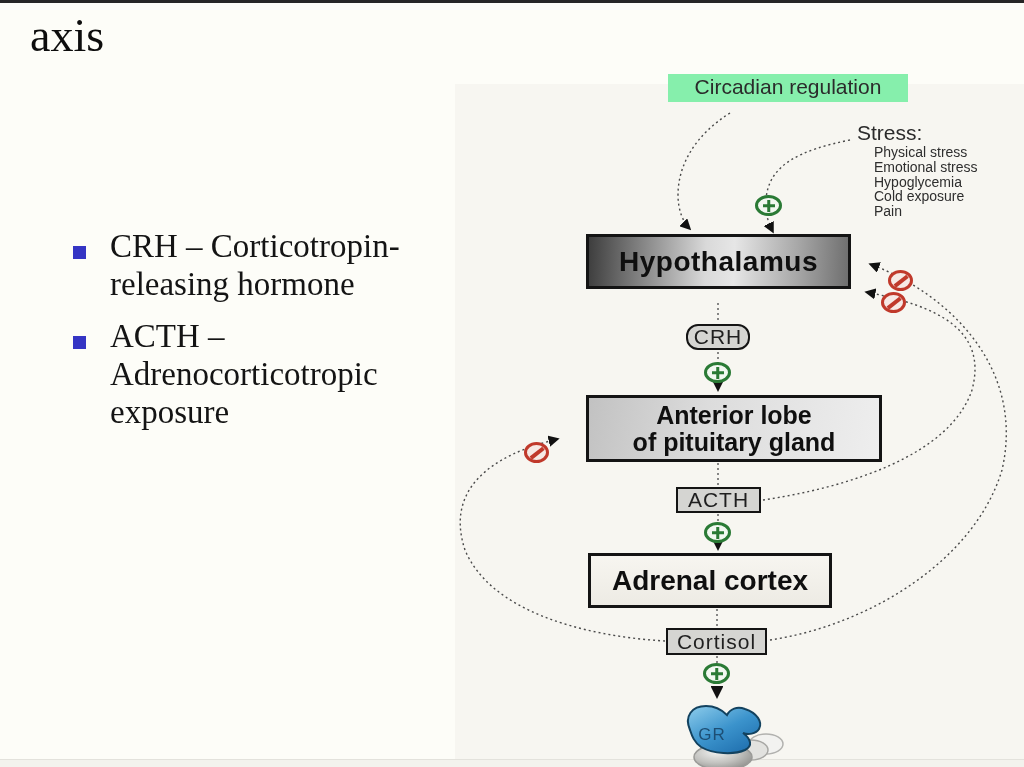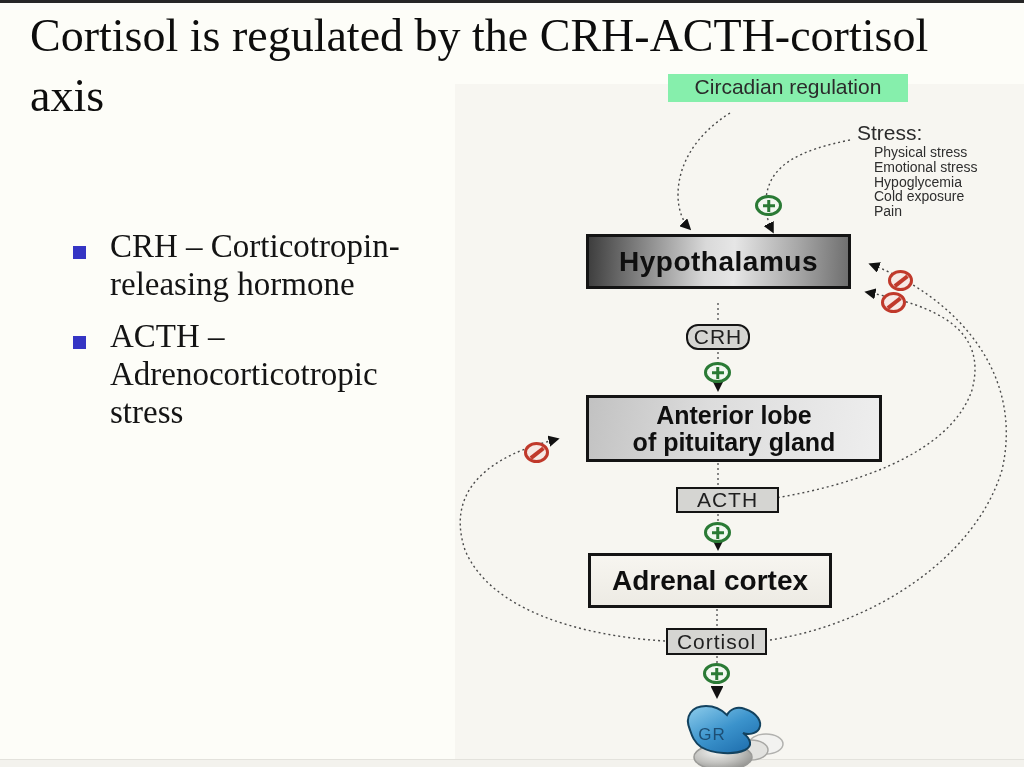--- a/index.html
+++ b/index.html
@@ -67,21 +67,21 @@
     background:linear-gradient(180deg,#f7f5f0,#edebe4);
   }
 
   
   .tag-box{
     border:2.5px solid #141414;box-sizing:border-box;background:#d5d5d2;z-index:3;
     display:flex;align-items:center;justify-content:center;
     font-size:21px;letter-spacing:1px;color:#1f1f1f;
   }
   #crh-tag{left:686px;top:324px;width:64px;height:26px;border-radius:12px;}
-  #acth-tag{left:676px;top:487px;width:103px;height:26px;}
+  #acth-tag{left:676px;top:487px;width:85px;height:26px;}
   #cortisol-tag{left:666px;top:628px;width:101px;height:27px;}
 
   
   .plus-badge{
     width:27px;height:21px;border:3px solid #2a7a35;border-radius:50%;
     background:#f2f8f1;box-sizing:border-box;z-index:4;
   }
   .plus-badge::before{
     content:"";position:absolute;left:50%;top:50%;width:12px;height:3.5px;
     background:#2a7a35;transform:translate(-50%,-50%);
@@ -115,34 +115,33 @@
   }
 </style>
 </head>
 <body>
 
 <div class="abs" id="diagram-bg"></div>
 <div class="abs" id="top-strip"></div>
 <div class="abs" id="bottom-strip"></div>
 
 <div class="abs" id="slide-title">
-  <span style="display:block;">Cortisol is regulated by the CRH-ACTH-cortisol</span>
   <span style="display:block;">axis</span>
 </div>
 
 <div class="abs bullet-square" id="bullet-sq-1"></div>
 <div class="abs bullet-text" id="bullet-text-1">
   <span>CRH –  Corticotropin-</span>
   <span>releasing hormone</span>
 </div>
 <div class="abs bullet-square" id="bullet-sq-2"></div>
 <div class="abs bullet-text" id="bullet-text-2">
   <span>ACTH –</span>
   <span>Adrenocorticotropic</span>
-  <span>stress</span>
+  <span>exposure</span>
 </div>
 
 <svg class="abs" id="arrow-layer" width="1024" height="767" viewBox="0 0 1024 767">
   <defs>
     <marker id="ah" viewBox="0 0 10 10" refX="8.5" refY="5" markerWidth="8" markerHeight="8" orient="auto">
       <path d="M0,0 L10,5 L0,10 z" fill="#111"></path>
     </marker>
     <radialGradient id="sphereGrad" cx="38%" cy="32%" r="75%">
       <stop offset="0%" stop-color="#f0f0ee"></stop>
       <stop offset="55%" stop-color="#c2c2bf"></stop>

